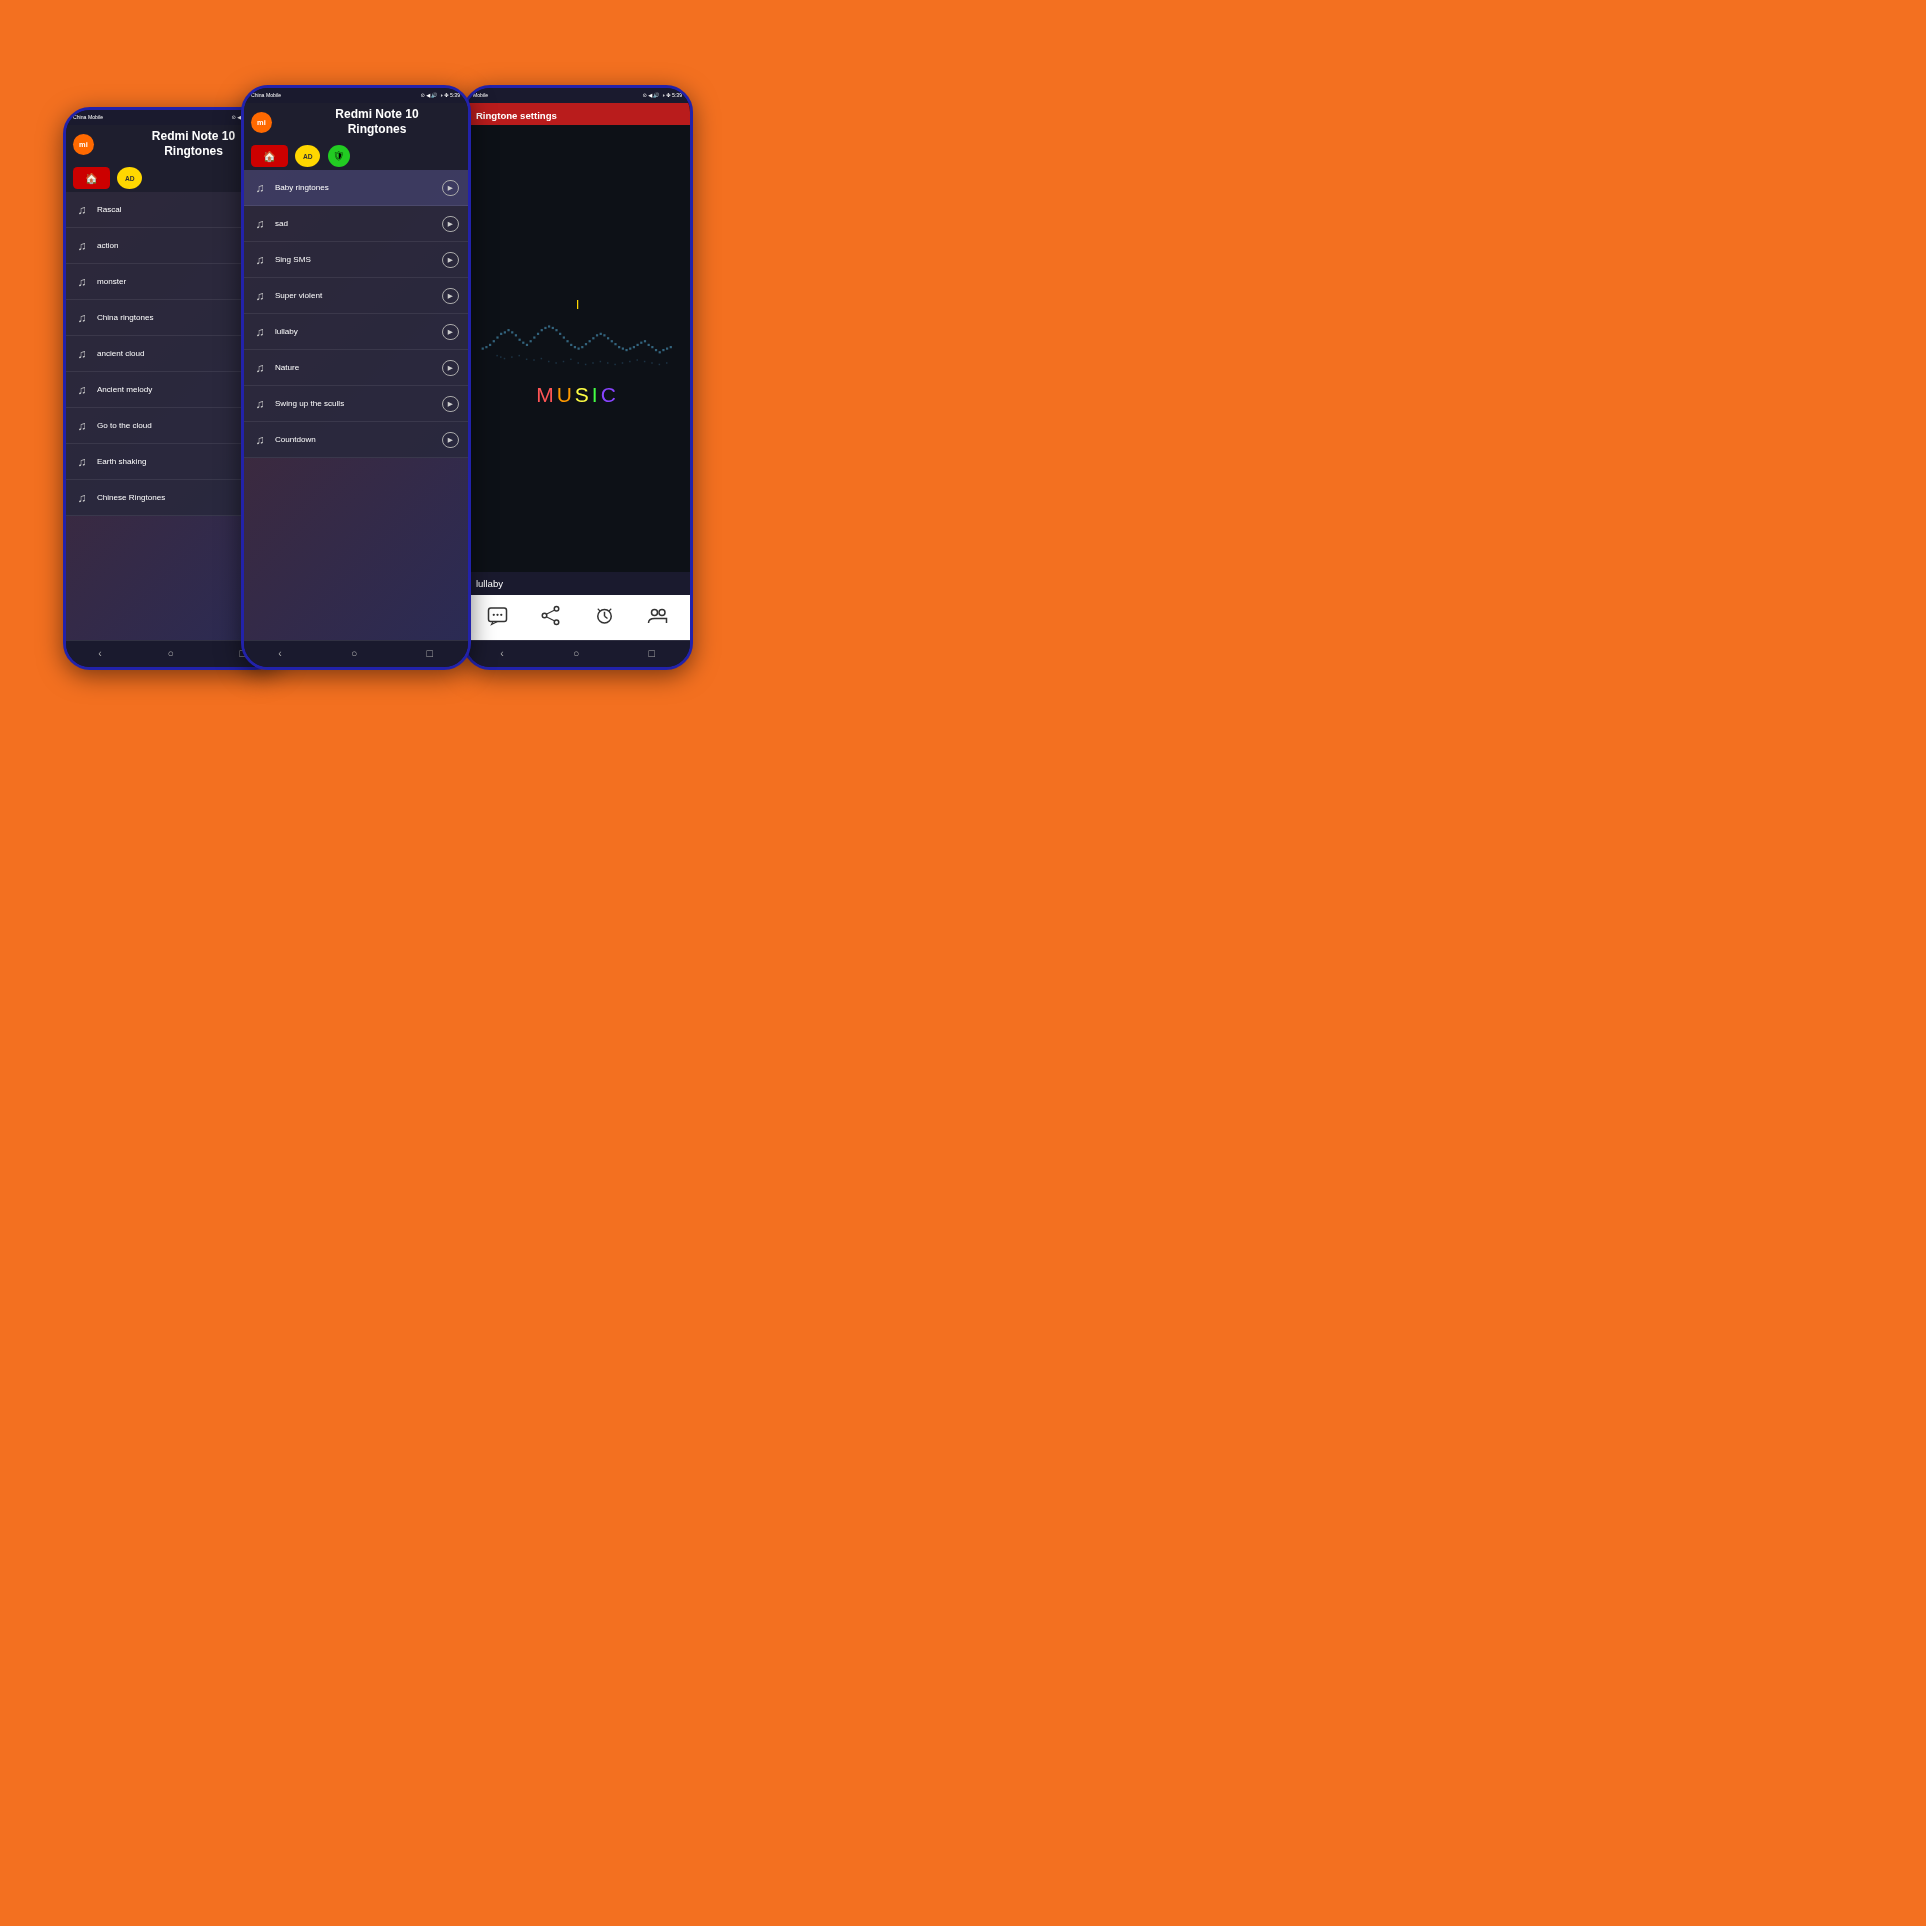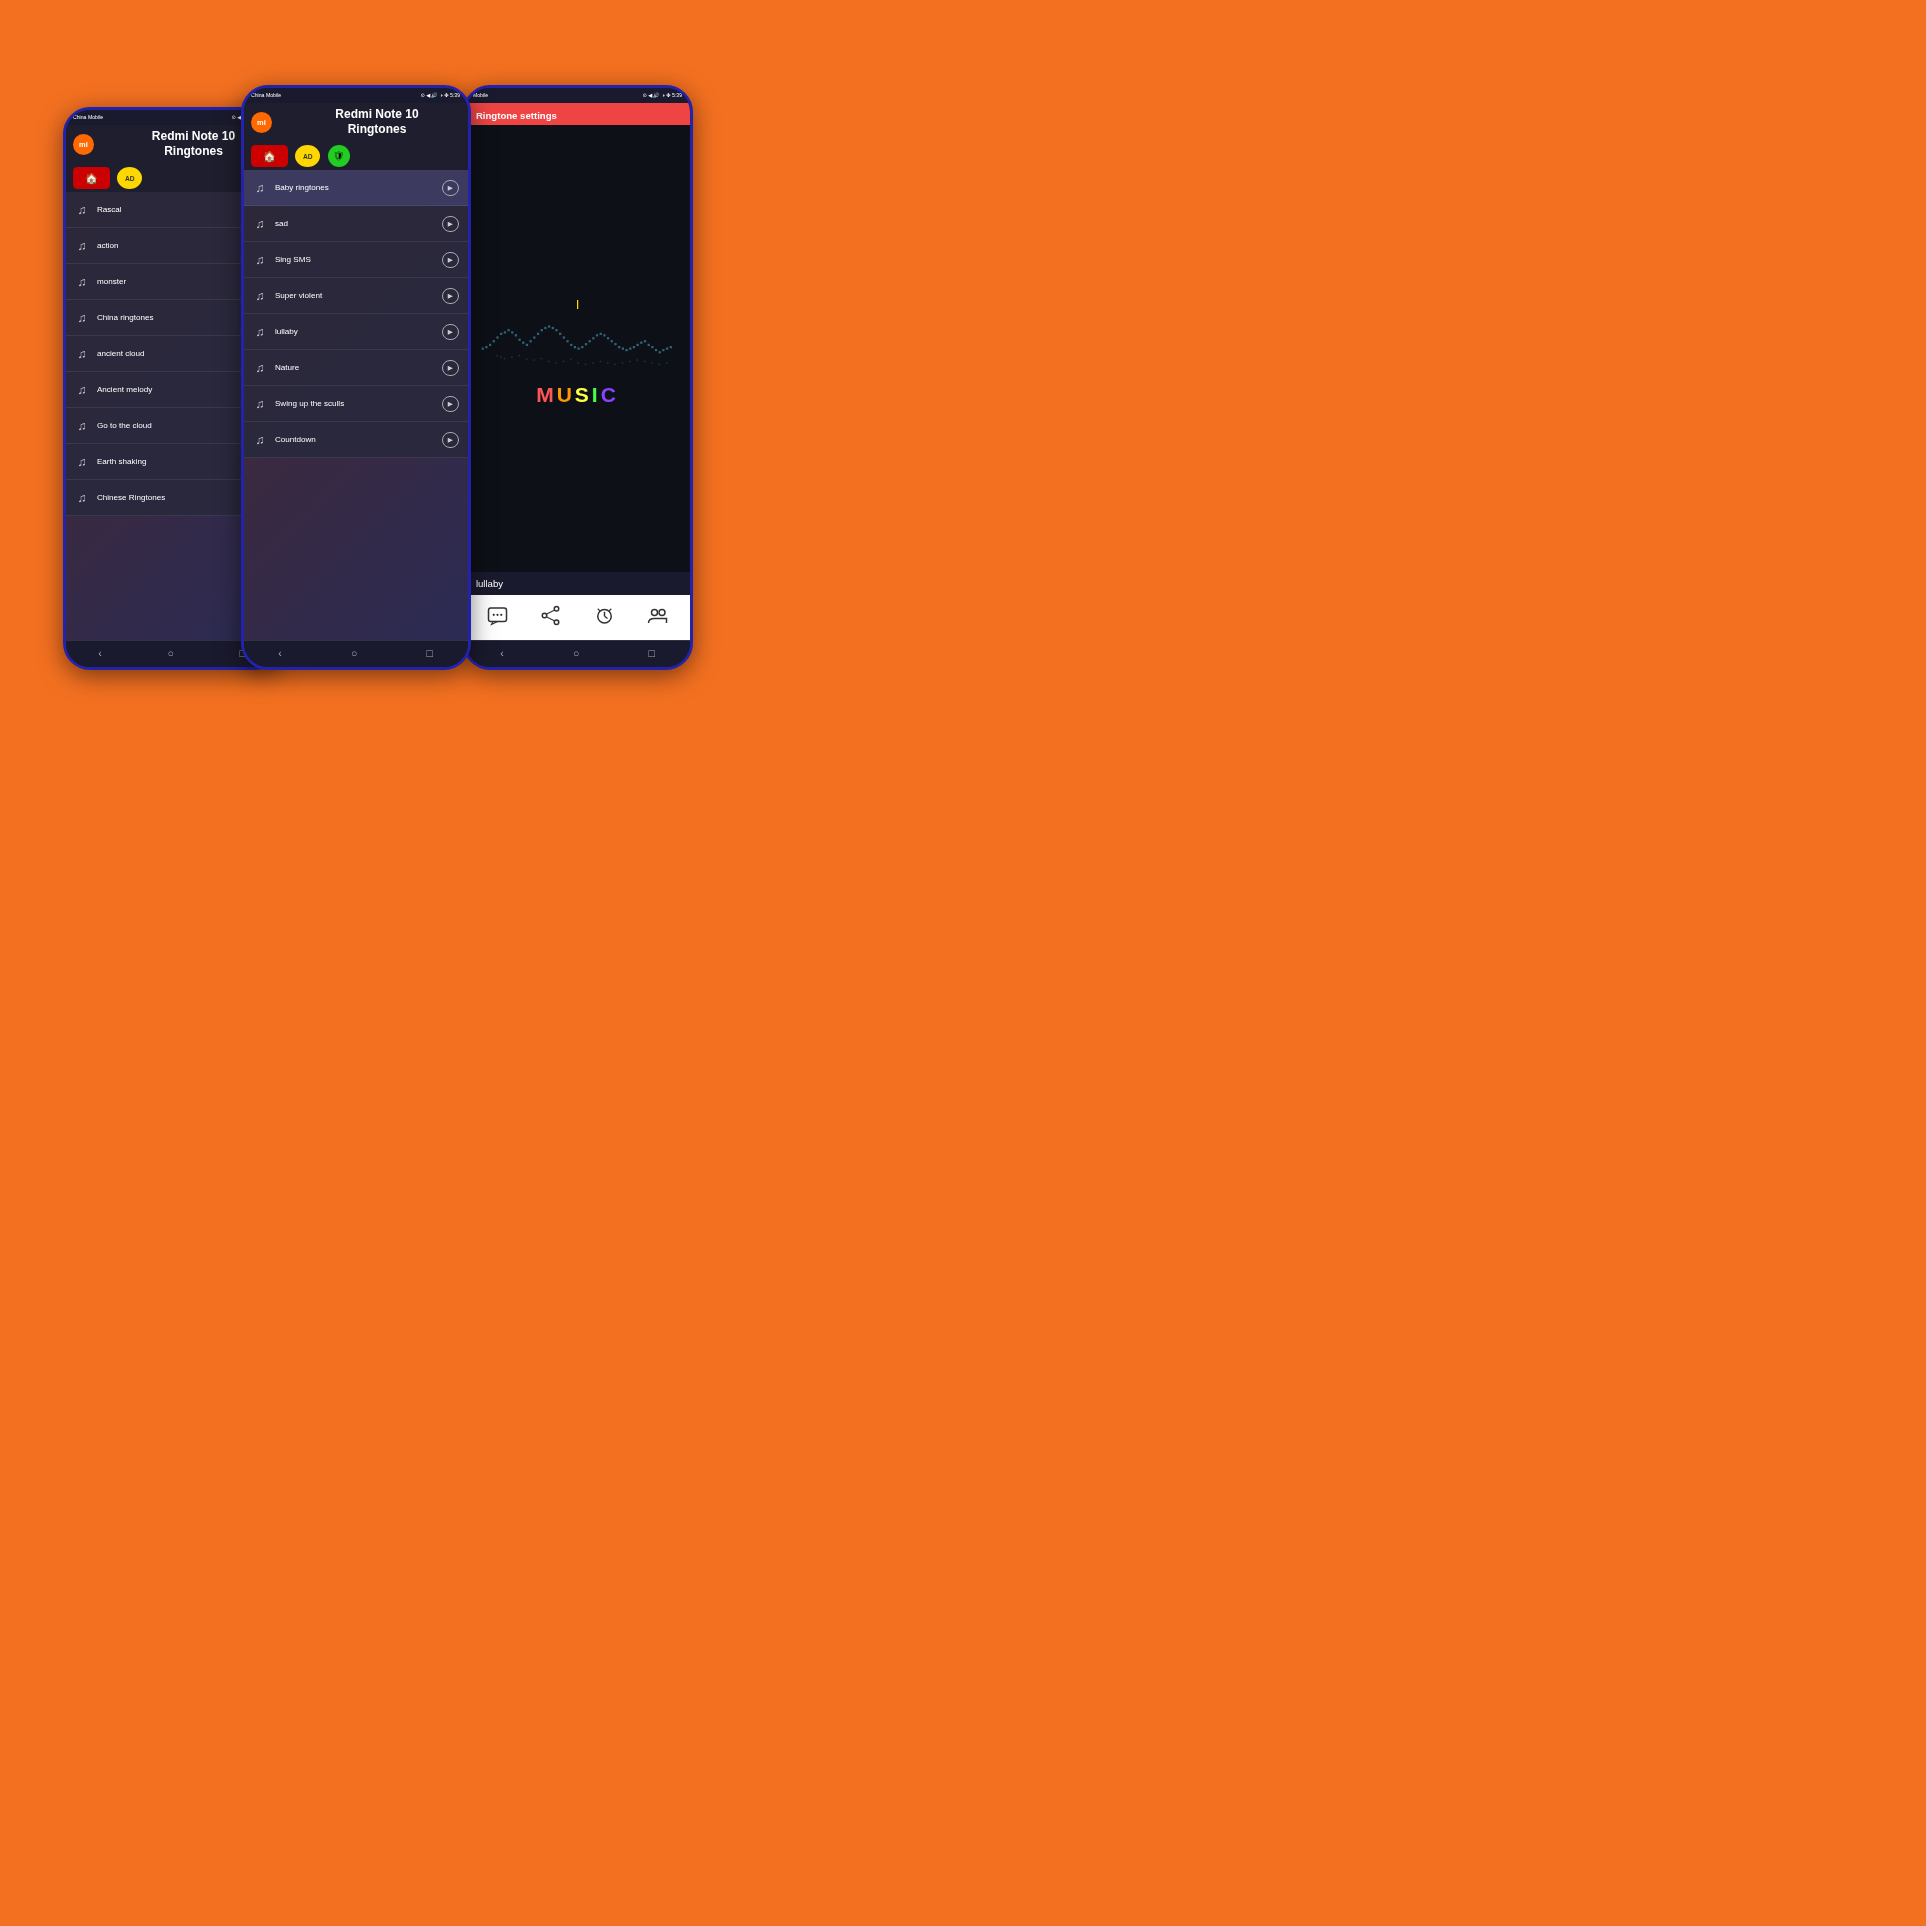--- a/index.html
+++ b/index.html
@@ -222,21 +222,21 @@
       background: #0d1117;
       display: flex;
       flex-direction: column;
       overflow: hidden;
     }
     .settings-header {
       padding: 7.4px 10.4px 4.4px;
       color: #fff;
       font-size: 9.6px;
       font-weight: bold;
-      background: #ef4444;
+      background: #b91c1c;
     }
     .waveform-area {
       background: #0d1117;
       display: flex;
       flex-direction: column;
       align-items: center;
       justify-content: center;
       padding: 15px 7.4px 7.4px;
       flex: 1;
     }
@@ -244,21 +244,21 @@
       color: #FFD700;
       font-size: 13.3px;
       margin-bottom: 6px;
     }
     .waveform-svg {
       width: 193px;
       height: 59px;
     }
     .music-label {
       font-size: 21px;
-      font-weight: bold;
+      font-weight: normal;
       letter-spacing: 3px;
       margin-top: 6px;
     }
     .song-name {
       color: #fff;
       font-size: 9.6px;
       padding: 6px 10.4px;
       background: #1a1a2e;
     }
     .action-icons-row {

